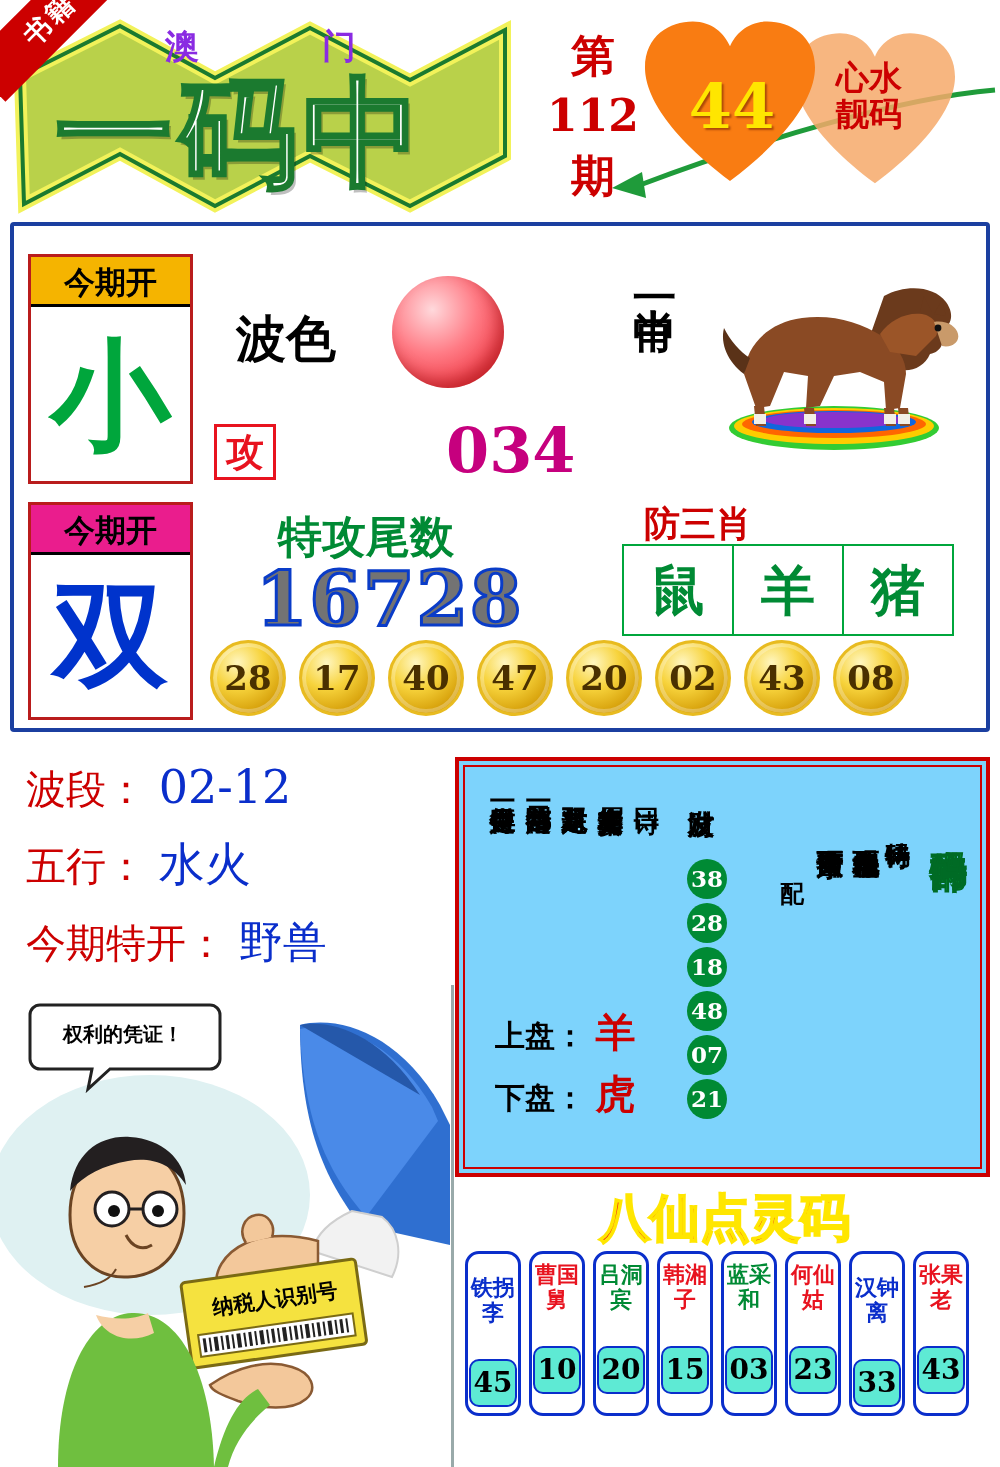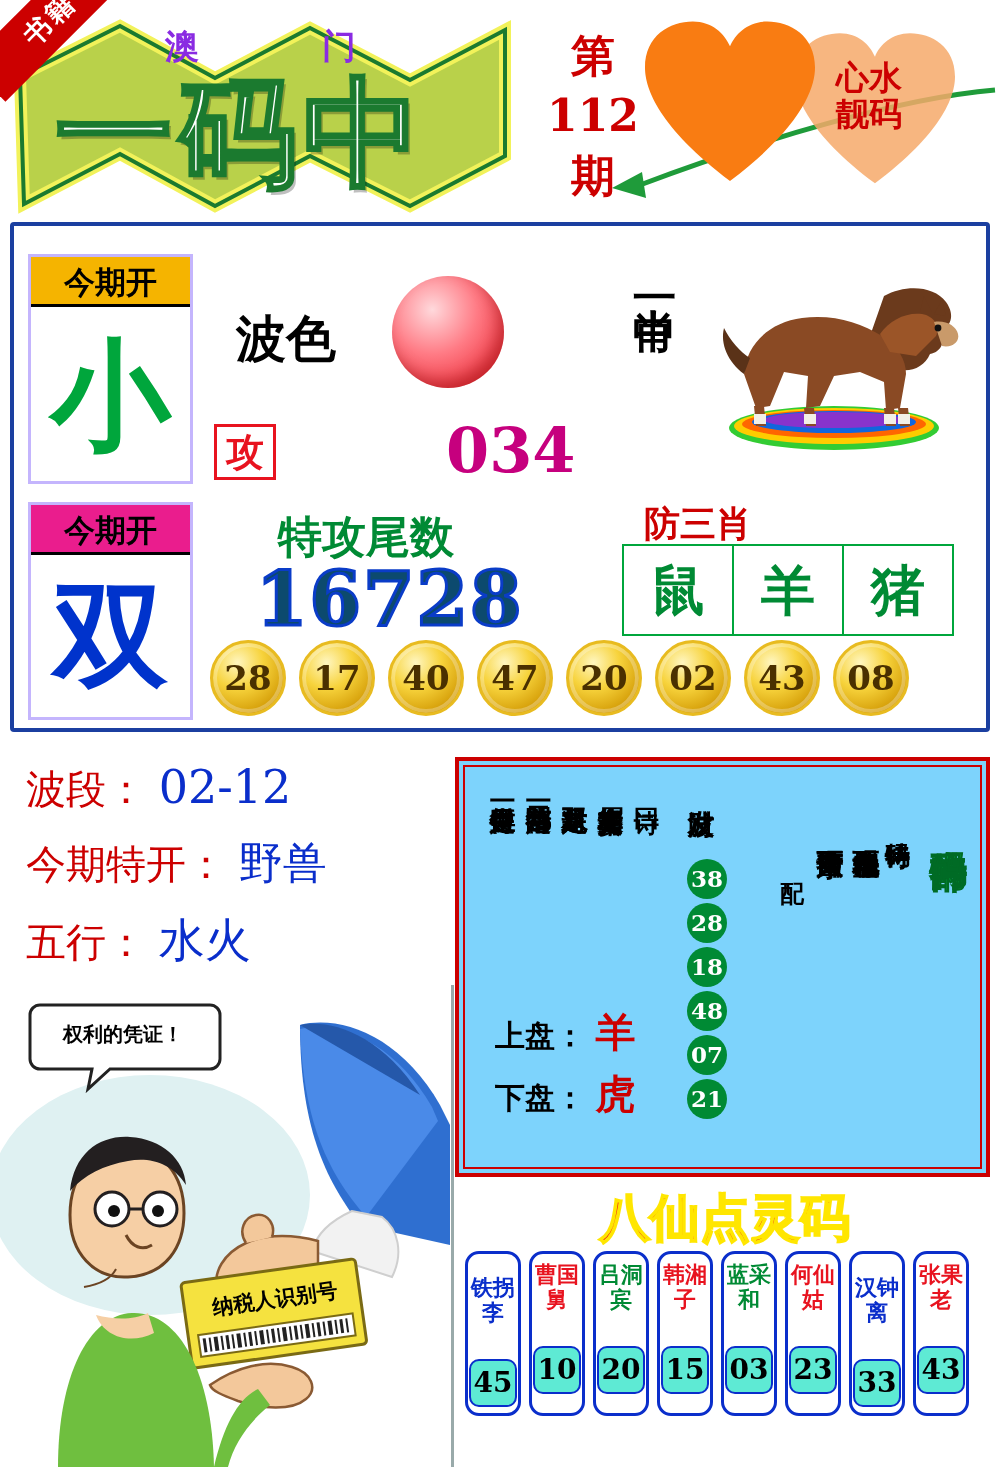--- a/index.html
+++ b/index.html
@@ -62,21 +62,21 @@
     font-size: 33px; font-weight: bold; color: #c00; line-height: 36px;
     font-family: "DejaVu Serif", serif;
   }
 
   
   #panel {
     position: absolute; left: 10px; top: 222px; width: 980px; height: 510px;
     border: 4px solid #1b3fa0; border-radius: 4px; background: #fff;
   }
 
-  .kq-box { position: absolute; border: 3px solid #c4b5fd; background: #fff; }
+  .kq-box { position: absolute; border: 3px solid #b91c1c; background: #fff; }
   #kq-box-1 { left: 14px; top: 28px; width: 165px; height: 230px; }
   #kq-box-2 { left: 14px; top: 276px; width: 165px; height: 218px; }
   .kq-label {
     height: 50px; line-height: 50px; text-align: center;
     font-size: 31px; font-weight: bold; color: #000; border-bottom: 3px solid #000;
     font-family: "DejaVu Serif", serif;
   }
   #kq-label-1 { background: #f5b400; }
   #kq-label-2 { background: #ea1d8d; }
   .kq-value {
@@ -121,21 +121,21 @@
     font-size: 62px; font-weight: bold; color: #c6007e;
     font-family: "DejaVu Serif", serif;
   }
 
   #tgws-title {
     position: absolute; left: 264px; top: 282px; font-size: 44px; font-weight: bold;
     color: #008a34; font-family: "DejaVu Serif", serif;
   }
   #tgws-digits {
     position: absolute; left: 242px; top: 330px; font-size: 74px; font-weight: bold;
-    color: #0c4a6e; -webkit-text-stroke: 3px #0a3cc8; letter-spacing: 2px;
+    color: #737373; -webkit-text-stroke: 3px #0a3cc8; letter-spacing: 2px;
     font-family: "DejaVu Serif", serif;
   }
 
   #fsx-title {
     position: absolute; left: 630px; top: 274px; font-size: 36px; font-weight: bold;
     color: #c00; font-family: "DejaVu Serif", serif;
   }
   #fsx-grid { position: absolute; left: 608px; top: 318px; width: 330px; height: 92px; display: flex; }
   .fsx-cell {
     flex: 1; border: 2px solid #00a63c; margin-right: -2px;
@@ -269,20 +269,21 @@
   <div class="heart heart-second">
     <svg viewBox="0 0 100 96">
       <path d="M50 92 C10 62 2 40 2 28 C2 10 16 2 29 2 C40 2 47 9 50 16 C53 9 60 2 71 2 C84 2 98 10 98 28 C98 40 90 62 50 92 Z" fill="#f6a96a" opacity="0.85"></path>
     </svg>
   </div>
   <div class="heart heart-main">
     <svg viewBox="0 0 100 96">
       <path d="M50 92 C10 62 2 40 2 28 C2 10 16 2 29 2 C40 2 47 9 50 16 C53 9 60 2 71 2 C84 2 98 10 98 28 C98 40 90 62 50 92 Z" fill="#f97c12"></path>
     </svg>
   </div>
+  <div class="heart-num">44</div>
   <div class="heart-words">心水靓码</div>
 </div>
 
 <div id="panel">
 
   <div class="kq-box" id="kq-box-1">
     <div class="kq-label" id="kq-label-1">今期开</div>
     <div class="kq-value" id="kq-value-1">小</div>
   </div>
 
@@ -348,27 +349,27 @@
     <div class="coin">43</div>
     <div class="coin">08</div>
   </div>
 </div>
 
 <div id="left-info">
   <div class="li-row" id="li-1">
     <span class="li-key">波段：</span>
     <span class="li-val-blue">02-12</span>
   </div>
+  <div class="li-row" id="li-2">
+    <span class="li-key">五行：</span>
+    <span class="li-val-blue">水火</span>
+  </div>
   <div class="li-row" id="li-3">
     <span class="li-key">今期特开：</span>
     <span class="li-val-blue">野兽</span>
-  </div>
-  <div class="li-row" id="li-2">
-    <span class="li-key">五行：</span>
-    <span class="li-val-blue">水火</span>
   </div>
 </div>
 
 <div id="divider-vert"></div>
 
 <div id="cartoon">
   <svg viewBox="0 0 450 482">
     <rect x="0" y="0" width="450" height="482" fill="#ffffff"></rect>
     <ellipse cx="150" cy="210" rx="160" ry="120" fill="#dff1f2"></ellipse>
     <path d="M40 20 H210 A10 10 0 0 1 220 30 V74 A10 10 0 0 1 210 84 H110 L88 104 L92 84 H40 A10 10 0 0 1 30 74 V30 A10 10 0 0 1 40 20 Z" fill="#fff" stroke="#222" stroke-width="3"></path>

